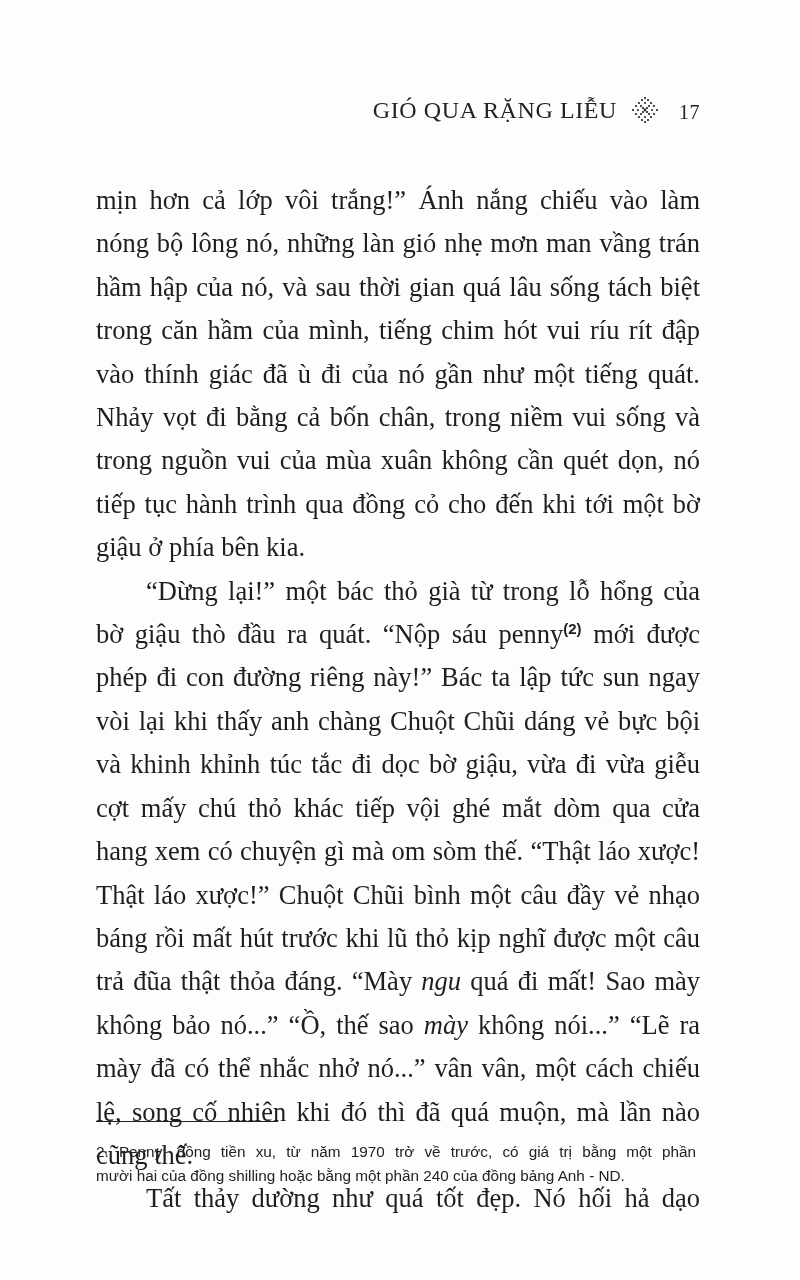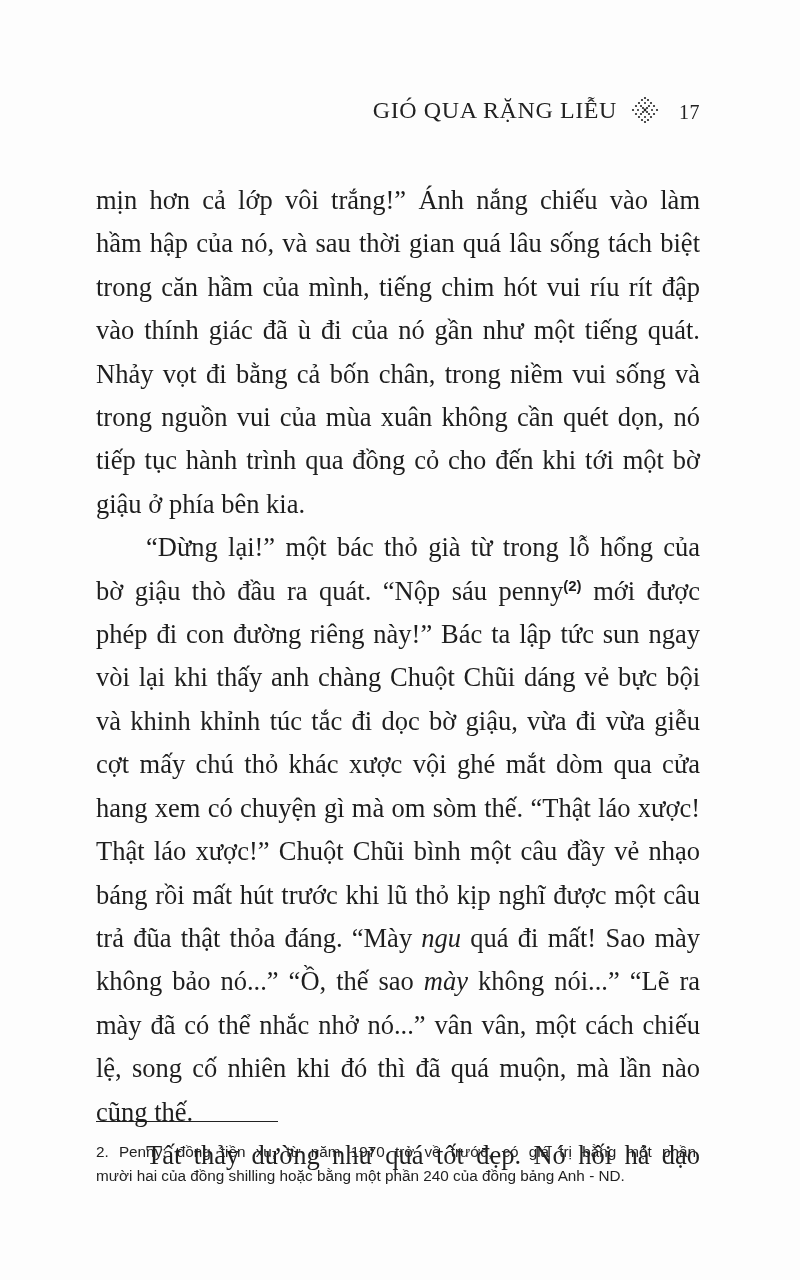--- a/index.html
+++ b/index.html
@@ -138,34 +138,35 @@
           <circle cx="7" cy="14" r="1.0"></circle>
             <circle cx="21" cy="14" r="1.0"></circle>
         </g>
       </svg>
     </span>
     <span class="page-number">17</span>
   </div>
 
   <div class="body-text">
     <span class="line">mịn hơn cả lớp vôi trắng!” Ánh nắng chiếu vào làm</span>
+    <span class="line">nóng bộ lông nó, những làn gió nhẹ mơn man vầng trán</span>
     <span class="line">hầm hập của nó, và sau thời gian quá lâu sống tách biệt</span>
     <span class="line">trong căn hầm của mình, tiếng chim hót vui ríu rít đập</span>
     <span class="line">vào thính giác đã ù đi của nó gần như một tiếng quát.</span>
     <span class="line">Nhảy vọt đi bằng cả bốn chân, trong niềm vui sống và</span>
     <span class="line">trong nguồn vui của mùa xuân không cần quét dọn, nó</span>
     <span class="line">tiếp tục hành trình qua đồng cỏ cho đến khi tới một bờ</span>
     <span class="line last">giậu ở phía bên kia.</span>
 
     <span class="line indent">“Dừng lại!” một bác thỏ già từ trong lỗ hổng của</span>
     <span class="line"><span>bờ giậu thò đầu ra quát. “Nộp sáu penny</span><sup class="fnref">(2)</sup> <span>mới được</span></span>
     <span class="line">phép đi con đường riêng này!” Bác ta lập tức sun ngay</span>
     <span class="line">vòi lại khi thấy anh chàng Chuột Chũi dáng vẻ bực bội</span>
     <span class="line">và khinh khỉnh túc tắc đi dọc bờ giậu, vừa đi vừa giễu</span>
-    <span class="line">cợt mấy chú thỏ khác xược vội ghé mắt dòm qua cửa</span>
+    <span class="line">cợt mấy chú thỏ khác tiếp vội ghé mắt dòm qua cửa</span>
     <span class="line">hang xem có chuyện gì mà om sòm thế. “Thật láo xược!</span>
     <span class="line">Thật láo xược!” Chuột Chũi bình một câu đầy vẻ nhạo</span>
     <span class="line">báng rồi mất hút trước khi lũ thỏ kịp nghĩ được một câu</span>
     <span class="line"><span>trả đũa thật thỏa đáng. “Mày </span><em>ngu</em><span> quá đi mất! Sao mày</span></span>
     <span class="line"><span>không bảo nó...” “Ồ, thế sao </span><em>mày</em><span> không nói...” “Lẽ ra</span></span>
     <span class="line">mày đã có thể nhắc nhở nó...” vân vân, một cách chiếu</span>
     <span class="line">lệ, song cố nhiên khi đó thì đã quá muộn, mà lần nào</span>
     <span class="line last">cũng thế.</span>
 
     <span class="line indent">Tất thảy dường như quá tốt đẹp. Nó hối hả dạo</span>

